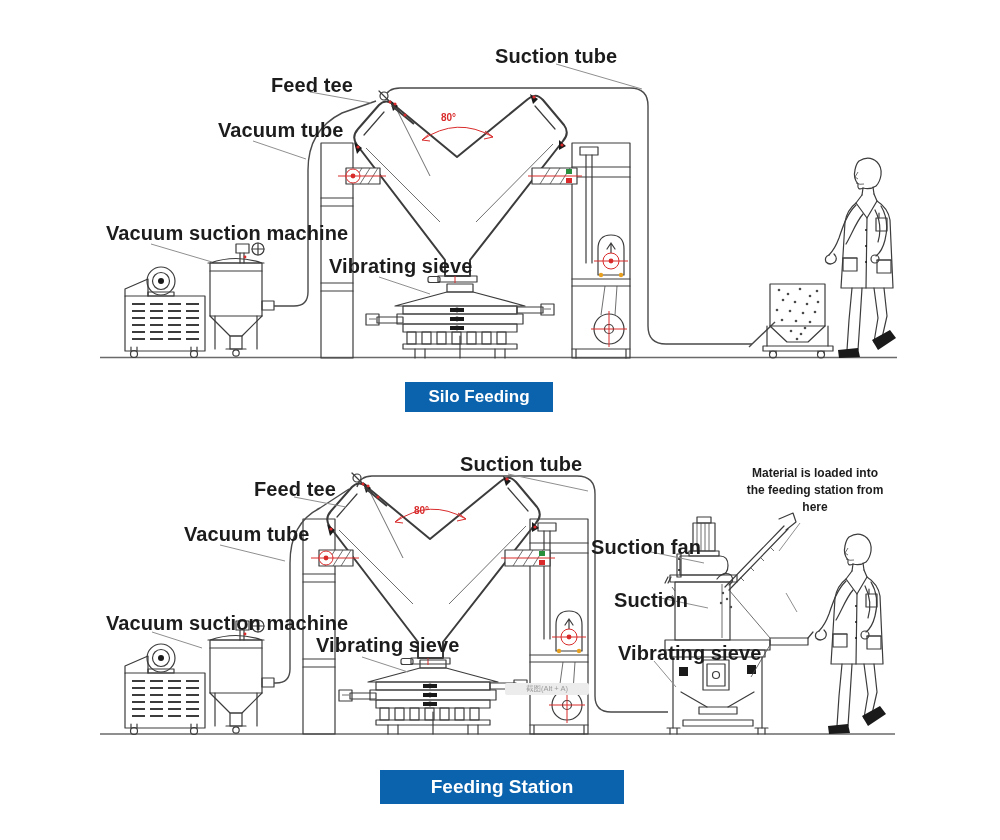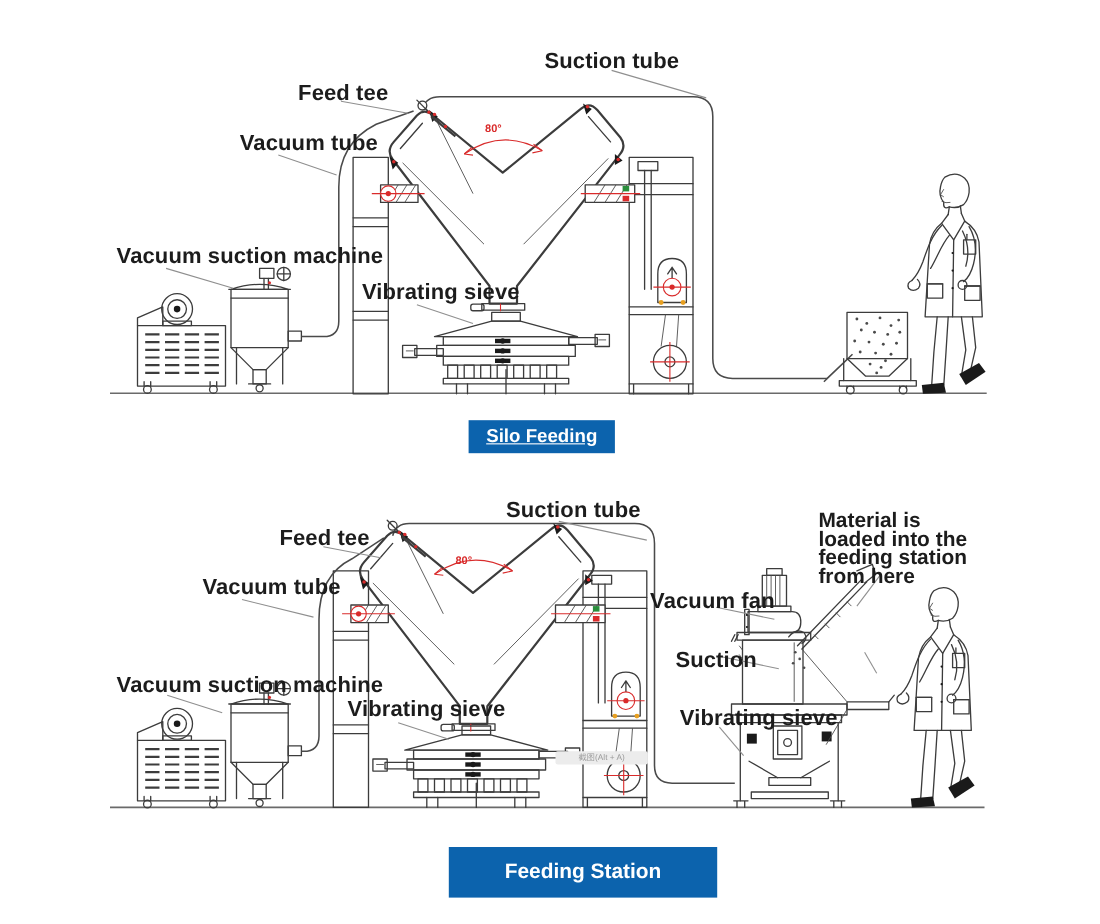--- a/index.html
+++ b/index.html
@@ -1,25 +1,25 @@
 <!DOCTYPE html>
 <html><head>
 <meta charset="utf-8">
 <style>
   html,body{margin:0;padding:0;background:#ffffff;}
   .stage{position:relative;width:1000px;height:840px;background:#fff;overflow:hidden;
          font-family:"Liberation Sans","DejaVu Sans",sans-serif;}
   svg{position:absolute;left:0;top:0;}
   .lbl{position:absolute;font-size:20px;font-weight:600;color:#1c1c1c;white-space:nowrap;letter-spacing:.1px;}
-  .lbl-note{position:absolute;font-size:19px;font-weight:600;color:#1c1c1c;width:142px;line-height:17px;}
+  .lbl-note{position:absolute;font-size:12px;font-weight:600;color:#1c1c1c;width:142px;text-align:center;line-height:17px;}
   .angle{position:absolute;font-size:10px;font-weight:700;color:#d92b2b;white-space:nowrap;}
   .banner{position:absolute;background:#0c63ad;color:#ffffff;font-weight:700;
           display:flex;align-items:center;justify-content:center;}
-  .banner.top{left:426px;top:382px;width:133px;height:30px;font-size:17px;text-decoration:underline;}
-  .banner.bot{left:408px;top:770px;width:244px;height:46px;font-size:19px;}
+  .banner.top{left:405px;top:382px;width:148px;height:30px;font-size:17px;}
+  .banner.bot{left:380px;top:770px;width:244px;height:34px;font-size:19px;}
   .watermark{position:absolute;left:505px;top:683px;background:#ececec;color:#9a9a9a;
              font-size:7.5px;padding:1px 21px;border-radius:2px;white-space:nowrap;}
   
   .ln{stroke:#3c3c3c;fill:none;stroke-width:1.2;stroke-linejoin:round;stroke-linecap:round;}
   .ln2{stroke:#3c3c3c;fill:none;stroke-width:2;stroke-linejoin:round;}
   .thin{stroke:#4a4a4a;fill:none;stroke-width:.8;}
   .lead{stroke:#8f8f8f;fill:none;stroke-width:1;}
   .red{stroke:#d92b2b;fill:none;stroke-width:1;}
   .redf{fill:#d92b2b;stroke:none;}
   .blk{fill:#1a1a1a;stroke:none;}
@@ -324,21 +324,21 @@
 <div class="lbl" style="left:106px;top:222px">Vacuum suction machine</div>
 <div class="lbl" style="left:329px;top:255px">Vibrating sieve</div>
 <div class="angle" style="left:441px;top:112px">80°</div>
 <div class="banner top">Silo Feeding</div>
 
 <div class="lbl" style="left:460px;top:453px">Suction tube</div>
 <div class="lbl" style="left:254px;top:478px">Feed tee</div>
 <div class="lbl" style="left:184px;top:523px">Vacuum tube</div>
 <div class="lbl" style="left:106px;top:612px">Vacuum suction machine</div>
 <div class="lbl" style="left:316px;top:634px">Vibrating sieve</div>
-<div class="lbl" style="left:591px;top:536px">Vacuum fan</div>
+<div class="lbl" style="left:591px;top:536px">Suction fan</div>
 <div class="lbl" style="left:614px;top:589px">Suction</div>
 <div class="lbl" style="left:618px;top:642px">Vibrating sieve</div>
 <div class="lbl-note" style="left:744px;top:465px">Material is loaded into the feeding station from here</div>
 <div class="angle" style="left:414px;top:505px">80°</div>
 <div class="banner bot">Feeding Station</div>
 
 <div class="watermark">截图(Alt + A)</div>
 
 </div>
 

